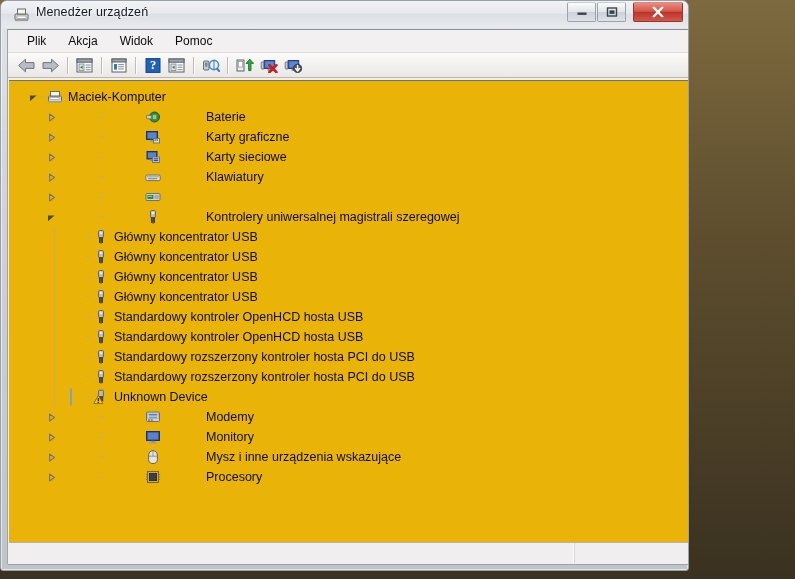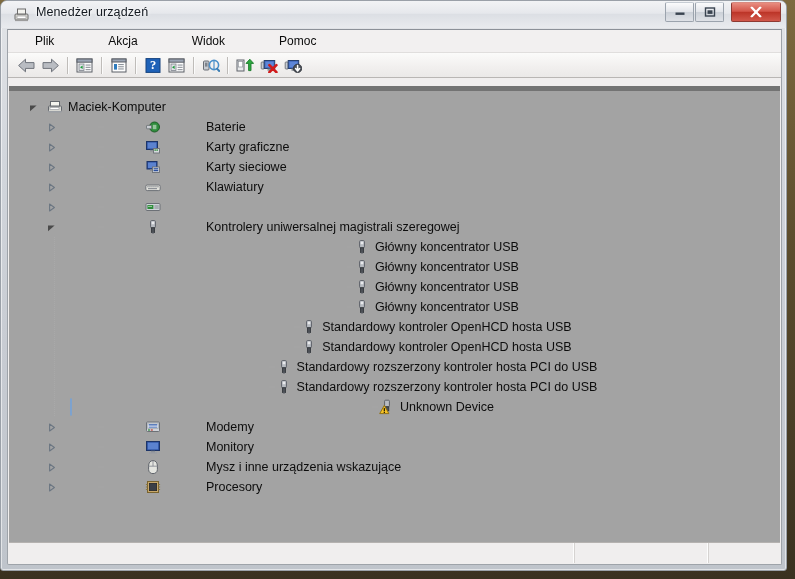--- a/index.html
+++ b/index.html
@@ -10,21 +10,21 @@
     font-family: "Liberation Sans", sans-serif;
   }
   body {
     background: linear-gradient(180deg,#7e6a3f 0%,#5e4e2e 40%,#3a3120 100%);
   }
 
   
   #window {
     position: absolute;
     left: 0; top: 0;
-    width: 787px; height: 571px;
+    width: 689px; height: 571px;
     background: linear-gradient(180deg,#e3e5e8 0%,#d2d6dc 28%,#c8ccd3 60%,#bfc4cb 100%);
     border: 1px solid #9aa0a8;
     border-radius: 7px 7px 3px 3px;
     box-shadow: 0 0 0 1px rgba(255,255,255,.55) inset;
     overflow: hidden;
   }
 
   
   #titlebar {
     position: relative;
@@ -72,22 +72,21 @@
     border-top-color: #8c9198;
     border-radius: 0 0 2px 2px;
   }
 
   
   #menubar {
     height: 23px;
     background: #f2f0f0;
     border-bottom: 1px solid #e0dedd;
     display: flex; align-items: center;
-    padding-left: 16px;
-    gap: 32px;
+    padding-left: 8px;
   }
   .menu-item {
     font-size: 12px; color: #0b0b0b;
     padding: 3px 11px 4px 11px;
     cursor: default; white-space: nowrap;
   }
 
   
   #toolbar {
     height: 25px;
@@ -105,24 +104,24 @@
   .tsep {
     width: 1px; height: 17px;
     background: #bfbcb9;
     margin: 0 4px;
     box-shadow: 1px 0 0 #fbfbfb;
   }
 
   
   #treepanel {
     position: absolute;
-    left: 1px; top: 56px;
+    left: 1px; top: 50px;
     width: 771px; height: 463px;
-    background: #a3a3a3;
-    border-top: 5px solid #737373;
+    background: #eab308;
+    border-top: 1px solid #737373;
     overflow: hidden;
   }
   #tree { padding: 6px 0 0 0; }
 
   .row {
     position: relative;
     height: 20px;
     display: flex; align-items: center;
     white-space: nowrap;
     cursor: default;
@@ -144,21 +143,21 @@
     margin-right: 5px;
     position: relative;
   }
   .dots {
     width: 7px; flex: 0 0 7px; height: 16px;
     position: relative;
   }
   
   .lvl0 { padding-left: 18px; }
   .lvl1 { padding-left: 36px; gap: 40px; }
-  .lvl2 { padding-left: 64px; justify-content: center; }
+  .lvl2 { padding-left: 64px; }
 
   
   .row.selected .sel-box {
     position: absolute;
     left: 61px; top: 1px;
     height: 18px;
     background: linear-gradient(180deg,#eaf3fd 0%,#d9eaf9 100%);
     border: 1px solid #7da2ce;
     border-radius: 3px;
     box-shadow: 0 0 0 1px rgba(255,255,255,.6) inset;

